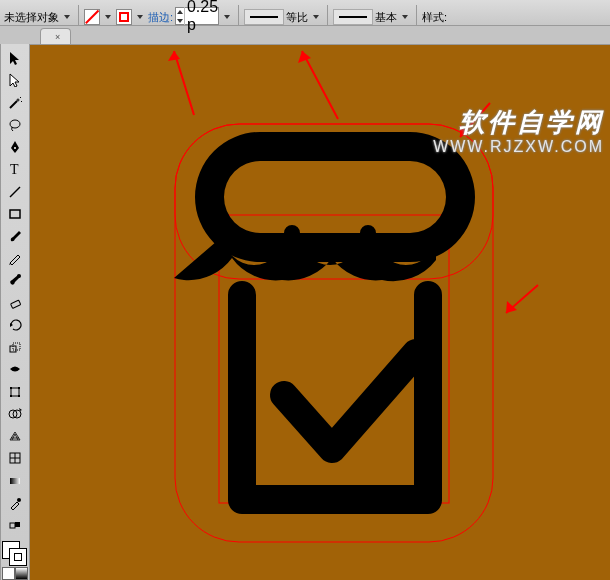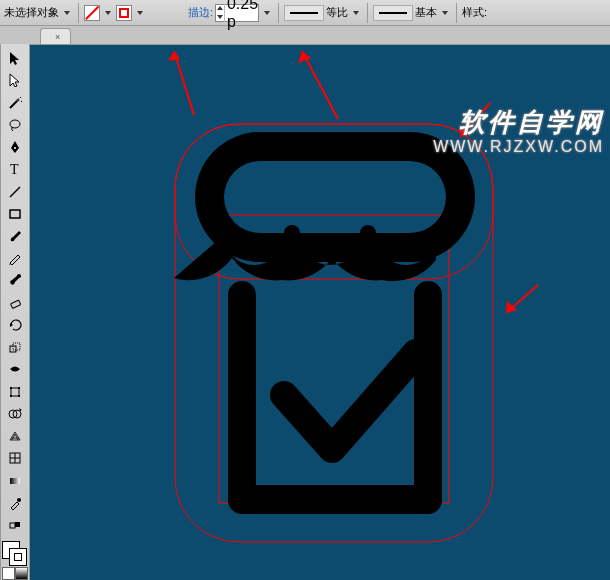--- a/index.html
+++ b/index.html
@@ -10,34 +10,34 @@
     font-size: 11px;
     background: #c8c8c8;
     overflow: hidden;
     position: relative;
   }
   .top-toolbar {
     height: 26px;
     background: linear-gradient(#dcdcdc, #c8c8c8);
     border-bottom: 1px solid #9a9a9a;
     display: flex;
-    align-items: center;
+    align-items: flex-end;
     padding: 0 4px;
     gap: 2px;
   }
   .sep { width:1px; height:20px; background:#9a9a9a; margin:0 3px;}
   .btn-arrow { width:12px; height:16px; display:flex; align-items:center; justify-content:center; cursor:pointer; }
   .arrow-down {
     width:0; height:0; border-left:3px solid transparent; border-right:3px solid transparent; border-top:4px solid #333;
   }
   .swatch { width:16px; height:16px; border:1px solid #888; display:flex; align-items:center; justify-content:center; position:relative; background:#fff; }
   .swatch.none::after { content:""; position:absolute; width:18px; height:1.5px; background:red; transform:rotate(-45deg); }
   .swatch.red-outline { background:#fff; border:1px solid #888; }
   .swatch.red-outline .inner { width:10px; height:10px; border:2px solid red; }
-  .label { color:#1a5db4;margin-left:40px; }
+  .label { color:#1a5db4; }
   .stroke-field {
     width:44px; height:18px; background:#fff; border:1px solid #888; display:flex; align-items:center;
   }
   .stroke-up-down { width:12px; height:18px; display:flex; flex-direction:column; }
   .ud-btn { flex:1; display:flex; align-items:center; justify-content:center; border-right:1px solid #bbb; cursor:pointer;}
   .stroke-val { flex:1; padding-left:2px; font-size:16px; }
   .preset-line { width:40px; height:16px; display:flex; align-items:center; justify-content:center; border:1px solid #aaa; background:#e4e4e4; }
   .preset-line .ln { width:28px; height:2px; background:#000; }
   .txt { font-size:11px; }
 
@@ -73,21 +73,21 @@
     padding-top:4px;
     gap:2px;
   }
   .tool {
     width:24px; height:22px;
     display:flex; align-items:center; justify-content:center;
     cursor:pointer;
     border-radius:2px;
   }
   .canvas-area {
-    flex:1; background:#0c4a6e; position:relative;
+    flex:1; background:#a16207; position:relative;
     border-top:1px solid #999;
   }
   
   .ann-arrow { position:absolute; }
   .watermark {
     position:absolute;
     right:6px; top:60px;
     text-align:right;
     color:#fff;
     text-shadow:0 0 3px #888, 0 0 2px #888;

